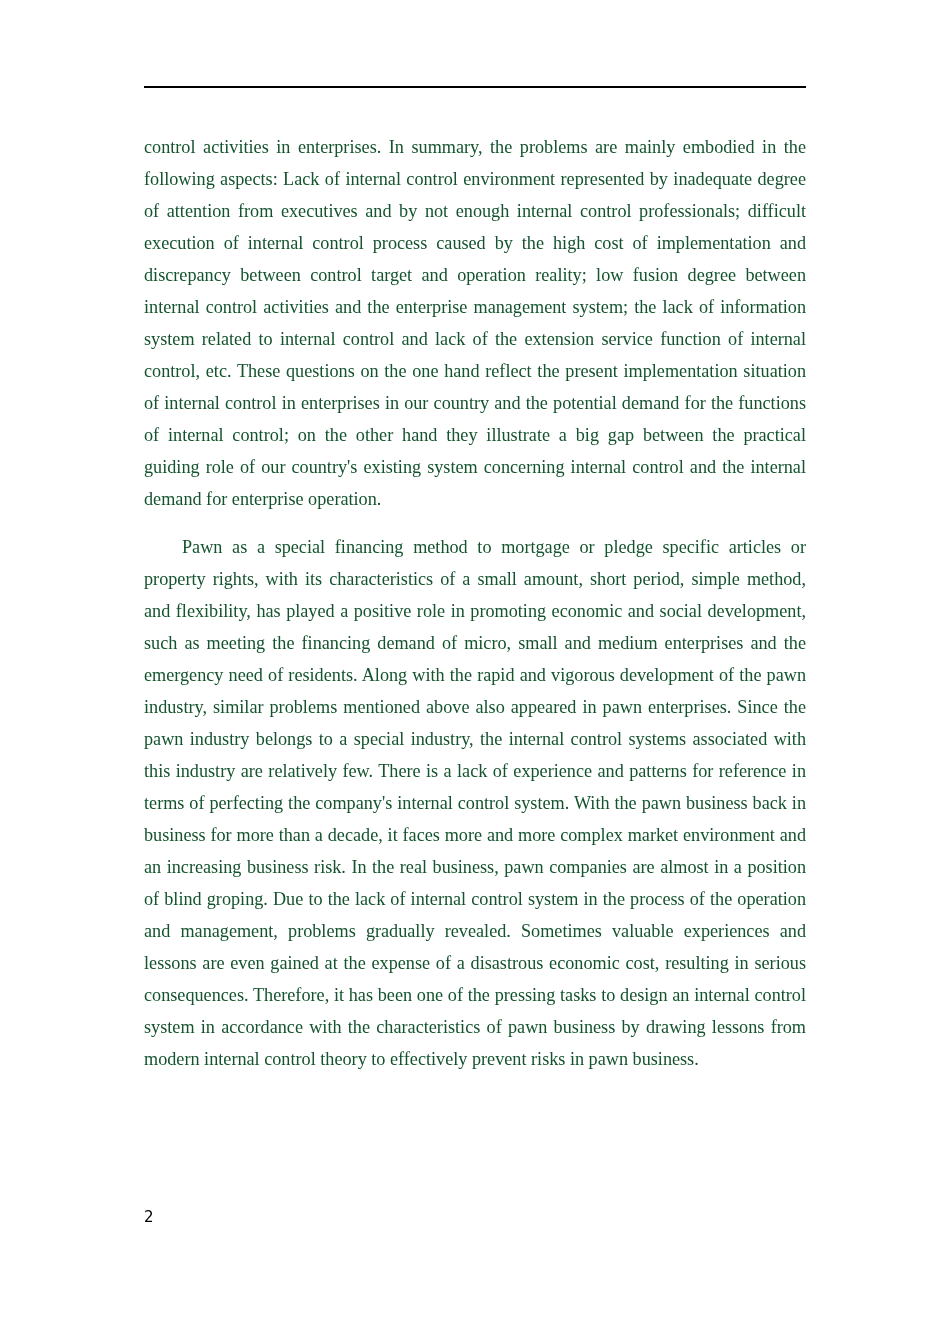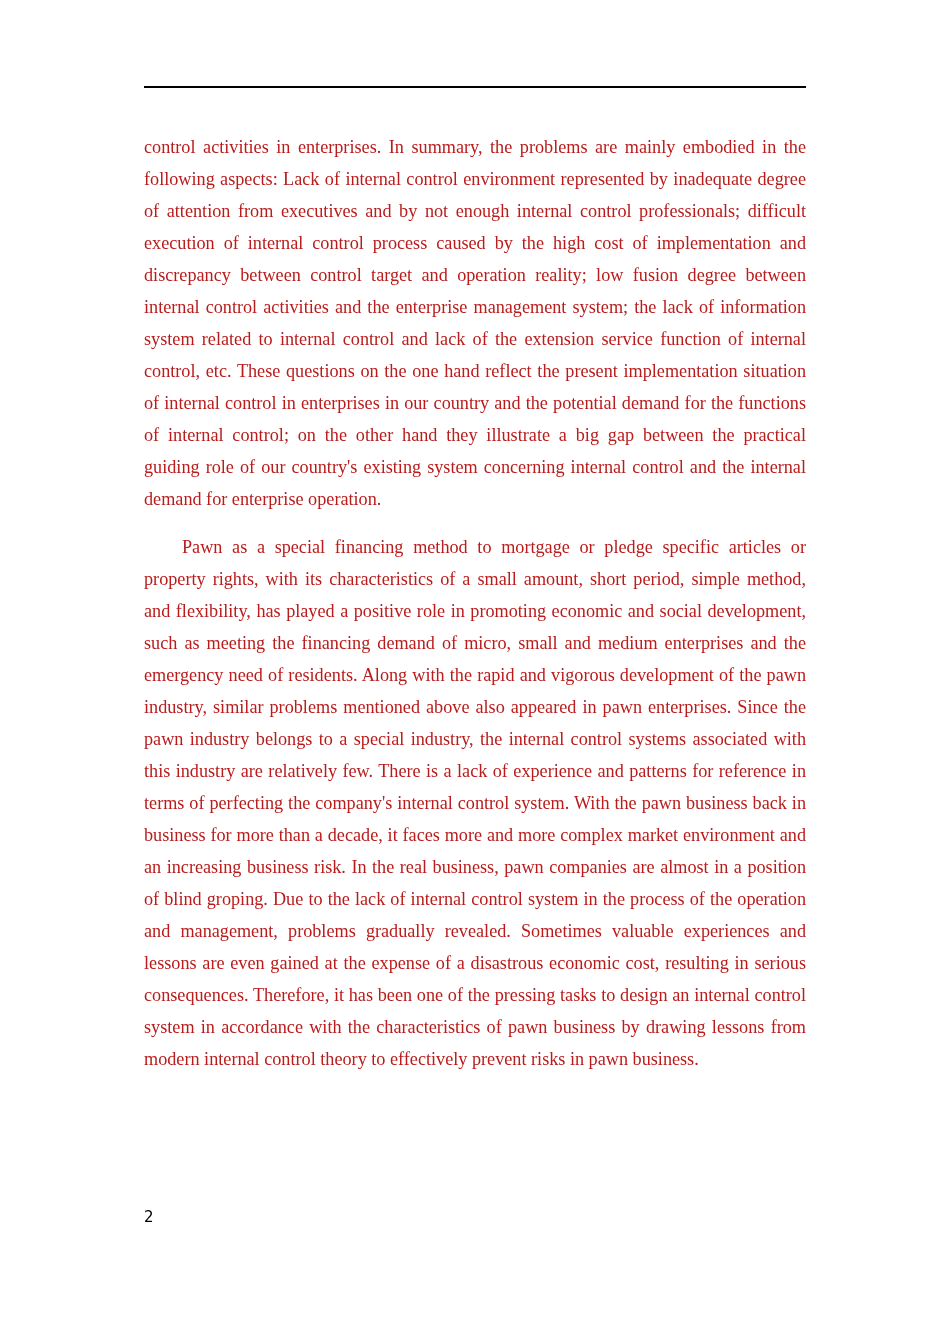--- a/index.html
+++ b/index.html
@@ -1,18 +1,18 @@
 <!DOCTYPE html>
 <html><head>
 <meta charset="utf-8">
 <style>
   html, body { margin: 0; padding: 0; background: #ffffff; }
   body { width: 950px; height: 1344px; position: relative; overflow: hidden; }
   .header-rule { position: absolute; left: 144px; top: 86px; width: 662px; height: 2px; background: #000; }
-  .content { position: absolute; left: 144px; top: 131px; width: 662px; font-family: "Liberation Serif", serif; font-size: 18.2px; line-height: 32px; color: #b91c1c; }
+  .content { position: absolute; left: 144px; top: 131px; width: 662px; font-family: "Liberation Serif", serif; font-size: 18.2px; line-height: 32px; color: #14532d; }
   .content p { margin: 0; text-align: justify; text-align-last: left; }
   .content p.first { margin-bottom: 16px; }
   .content p.indent { text-indent: 38px; }
   .page-num { position: absolute; left: 144px; top: 1208px; font-family: "DejaVu Sans", sans-serif; font-size: 15px; color: #000; }
 </style>
 </head>
 <body>
 
 <div class="header-rule"></div>
 

